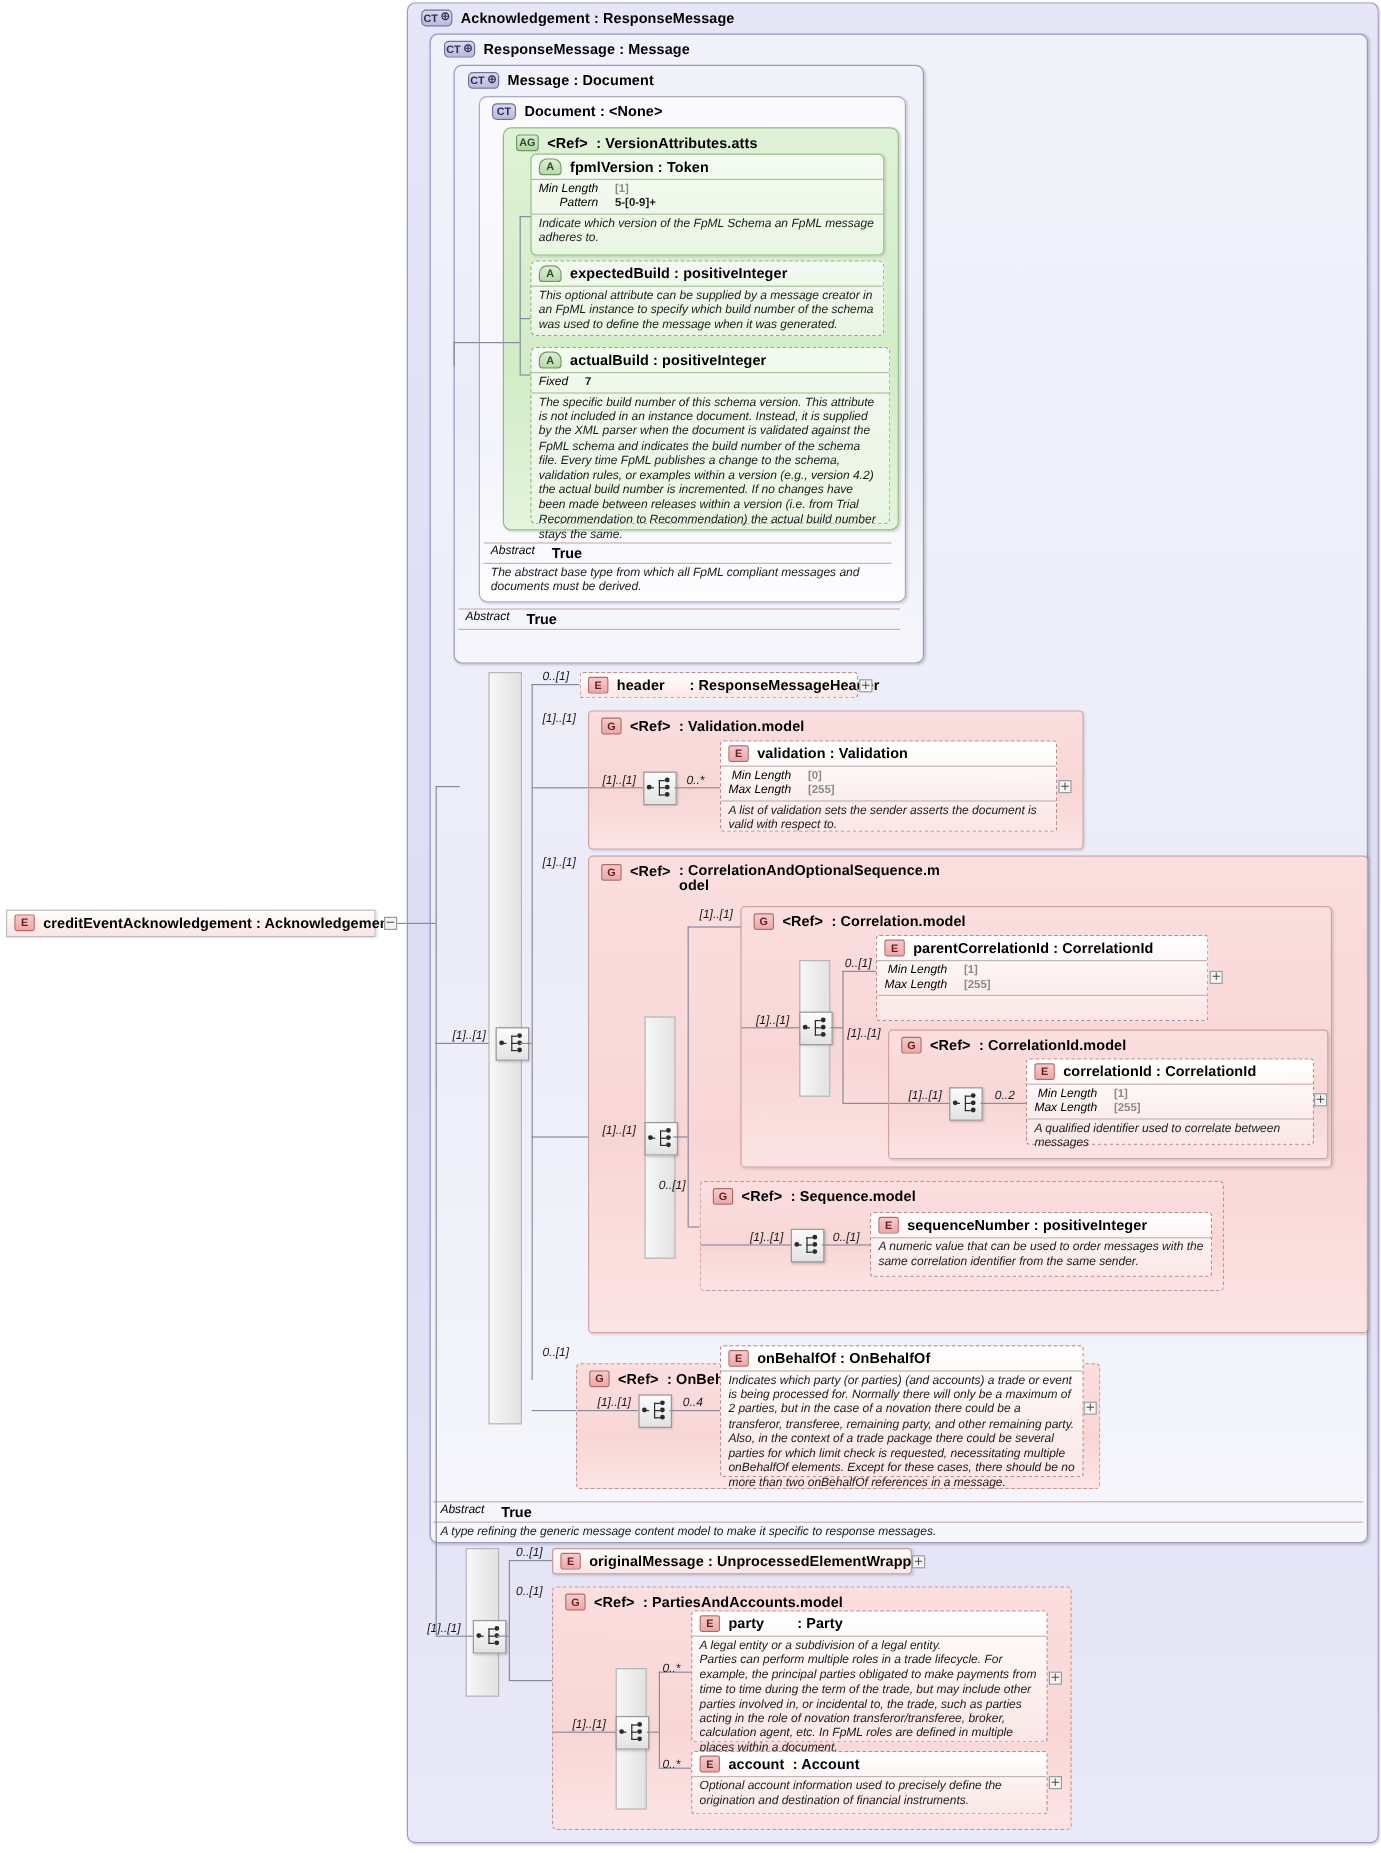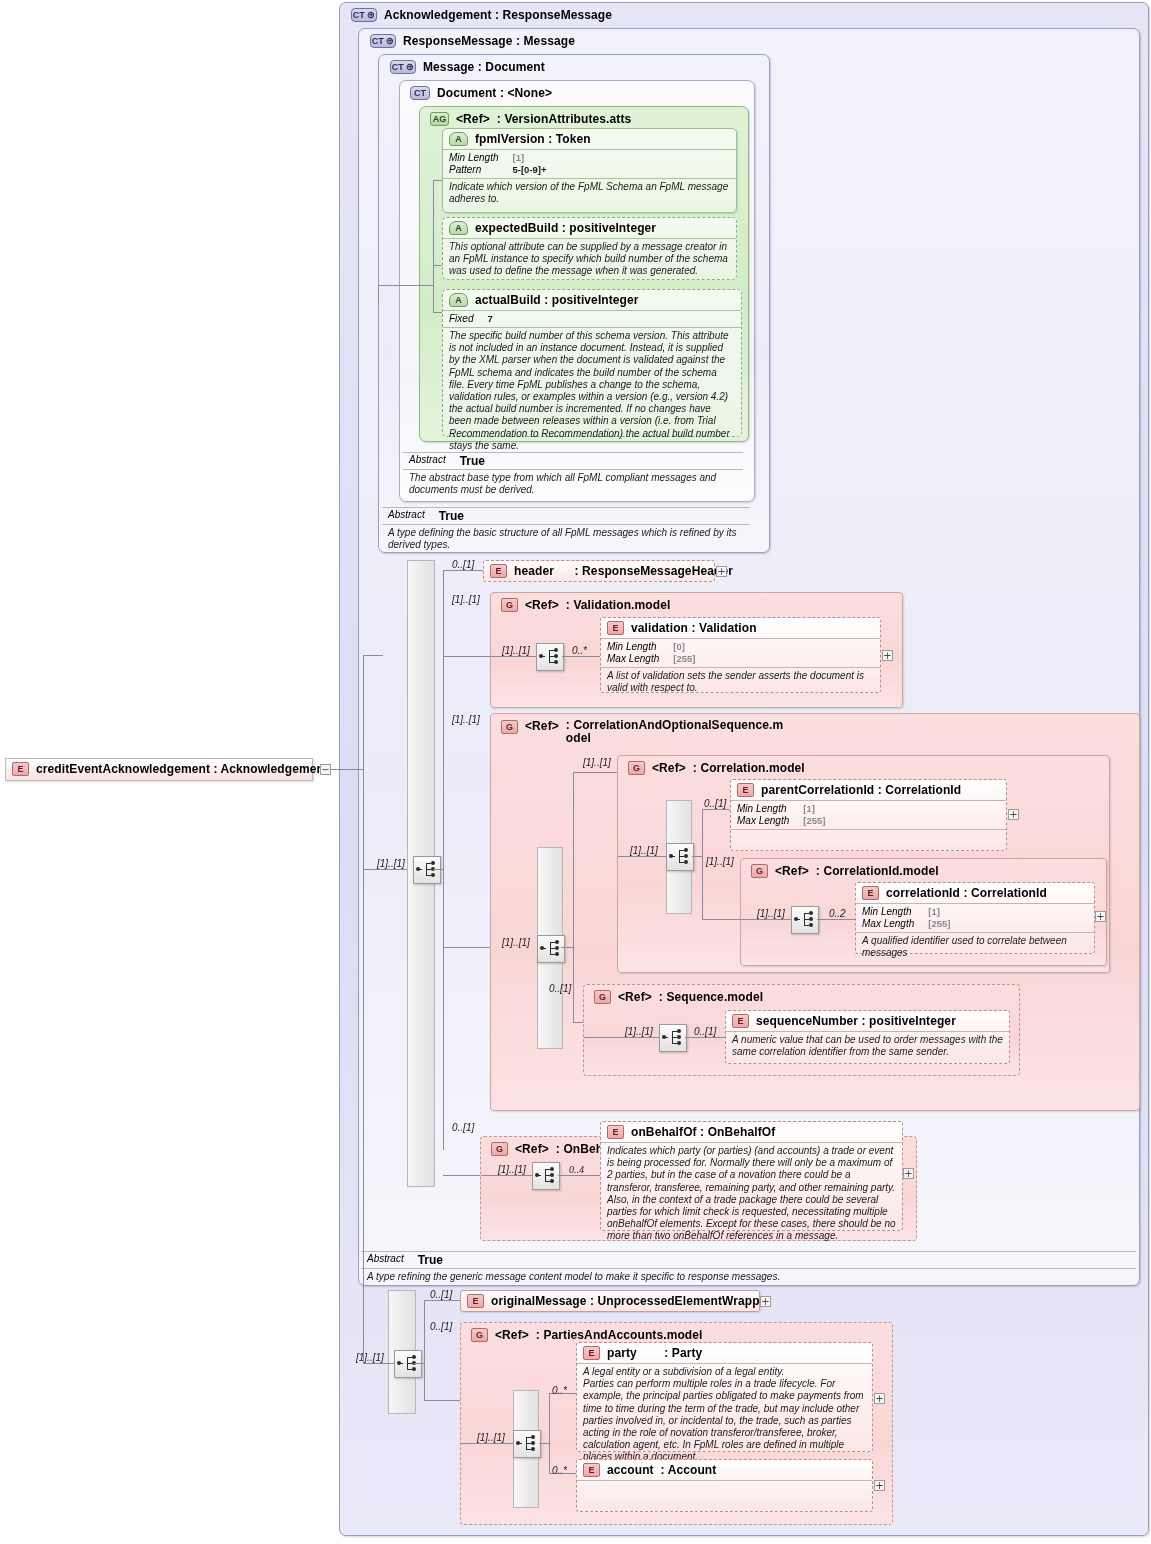--- a/index.html
+++ b/index.html
@@ -79,21 +79,21 @@
     background:linear-gradient(to bottom,#fbdede 0%,#f9d6d6 60%,#fce4e4 100%);
     border:1px solid #d3a2a2;border-radius:4px;
     box-shadow:1px 1px 2px rgba(0,0,0,.13);
   }
   .grp-frame.opt{border:1px dashed #c49494;box-shadow:none;}
 
   
   .sep{border-top:1px solid #c8b3b3;}
   .sep.g{border-top:1px solid #a8c49a;}
   .facets{display:grid;grid-template-columns:auto 1fr;font-style:italic;font-size:10px;line-height:12px;padding:2px 6px;}
-  .facets .k{padding-right:14px;white-space:nowrap;}
+  .facets .k{padding-right:14px;white-space:nowrap;text-align:right;}
   .facets .v{color:#8a8a8a;font-style:normal;font-weight:bold;font-size:9.5px;}
   .facets .v.dark{color:#1a1a1a;}
   .doc{font-style:italic;font-size:10px;line-height:12.2px;padding:2px 6px;color:#1a1a1a;}
   .abstract-row{display:flex;gap:14px;font-size:10px;padding:1px 6px;}
   .abstract-row .k{font-style:italic;}
   .abstract-row .v{font-weight:bold;font-size:12px;}
 
   
   .ln-h{position:absolute;height:0;border-top:1px solid #8a8a9e;}
   .ln-v{position:absolute;width:0;border-left:1px solid #8a8a9e;}
@@ -240,21 +240,20 @@
     <div class="doc">The abstract base type from which all FpML compliant messages and documents must be derived.</div>
   </div>
 
   <div class="abs" style="left:382px;top:507px;width:368px;">
     <div class="sep"></div>
     <div class="abstract-row">
       <span class="k">Abstract</span>
       <span class="v">True</span>
     </div>
     <div class="sep"></div>
-    <div class="doc">A type defining the basic structure of all FpML messages which is refined by its derived types.</div>
   </div>
 
   <div class="abs root-el" style="left:5px;top:758px;width:308px;height:23px;">
     <div class="hdr" style="padding:3px 6px;font-size:12px;">
       <span class="badge e">E</span>
       <span class="ttl">creditEventAcknowledgement : Acknowledgement</span>
     </div>
   </div>
   <div class="ctl" style="left:320px;top:764px;">−</div>
   <div class="ln-h" style="left:331px;top:769px;width:32px;"></div>
@@ -490,21 +489,21 @@
       <i class="bar"></i>
       <i class="b1"></i>
       <i class="b2"></i>
       <i class="b3"></i>
     <i class="dot d0"></i>
       <i class="dot d1"></i>
       <i class="dot d2"></i>
       <i class="dot d3"></i>
   </div>
   <div class="ln-h" style="left:558px;top:1175px;width:42px;"></div>
-  <div class="card" style="left:569px;top:1164px;font-family:Liberation Serif, serif;">0..4</div>
+  <div class="card" style="left:569px;top:1164px;">0..4</div>
 
   <div class="abs el-box opt" style="left:600px;top:1121px;width:303px;height:110px;">
     <div class="hdr" style="padding:3px 6px;font-size:12px;">
       <span class="badge e">E</span>
       <span class="ttl">onBehalfOf : OnBehalfOf</span>
     </div>
     <div class="sep"></div>
     <div class="doc">Indicates which party (or parties) (and accounts) a trade or event is being processed for. Normally there will only be a maximum of 2 parties, but in the case of a novation there could be a transferor, transferee, remaining party, and other remaining party. Also, in the context of a trade package there could be several parties for which limit check is requested, necessitating multiple onBehalfOf elements. Except for these cases, there should be no more than two onBehalfOf references in a message.</div>
   </div>
   <div class="ctl" style="left:903px;top:1168px;">+</div>
@@ -586,17 +585,18 @@
   </div>
   <div class="card" style="left:552px;top:1385px;">0..*</div>
   <div class="ctl" style="left:874px;top:1393px;">+</div>
 
   <div class="abs el-box opt" style="left:576px;top:1459px;width:297px;height:53px;">
     <div class="hdr" style="padding:3px 6px;font-size:12px;">
       <span class="badge e">E</span>
       <span class="ttl">account  : Account</span>
     </div>
     <div class="sep"></div>
+    <div class="doc">Optional account information used to precisely define the origination and destination of financial instruments.</div>
   </div>
   <div class="card" style="left:552px;top:1465px;">0..*</div>
   <div class="ctl" style="left:874px;top:1480px;">+</div>
 
 </div>
 
 </body></html>

